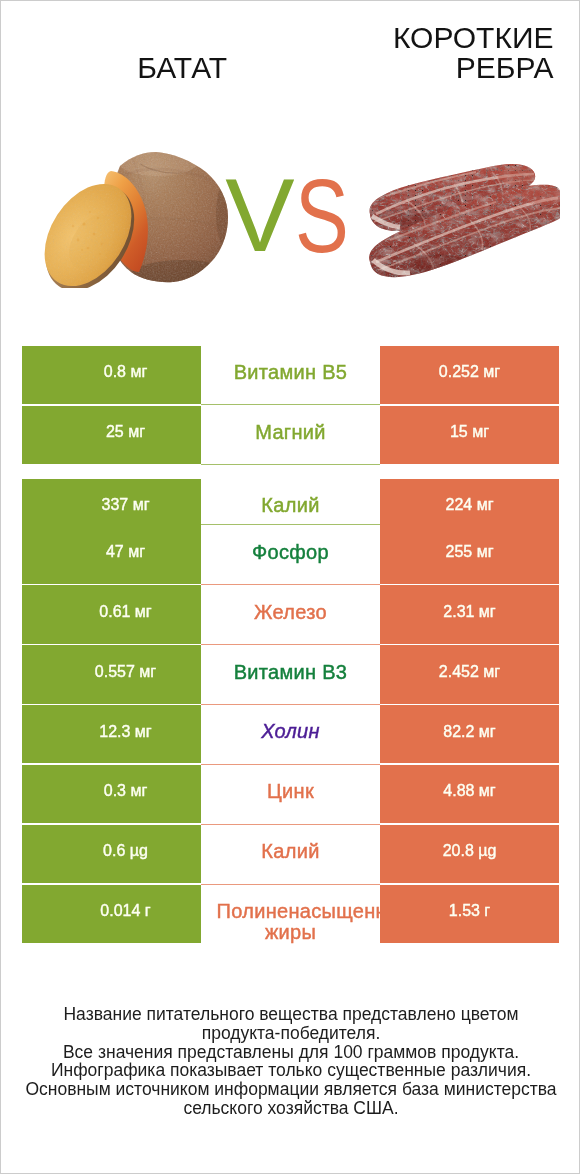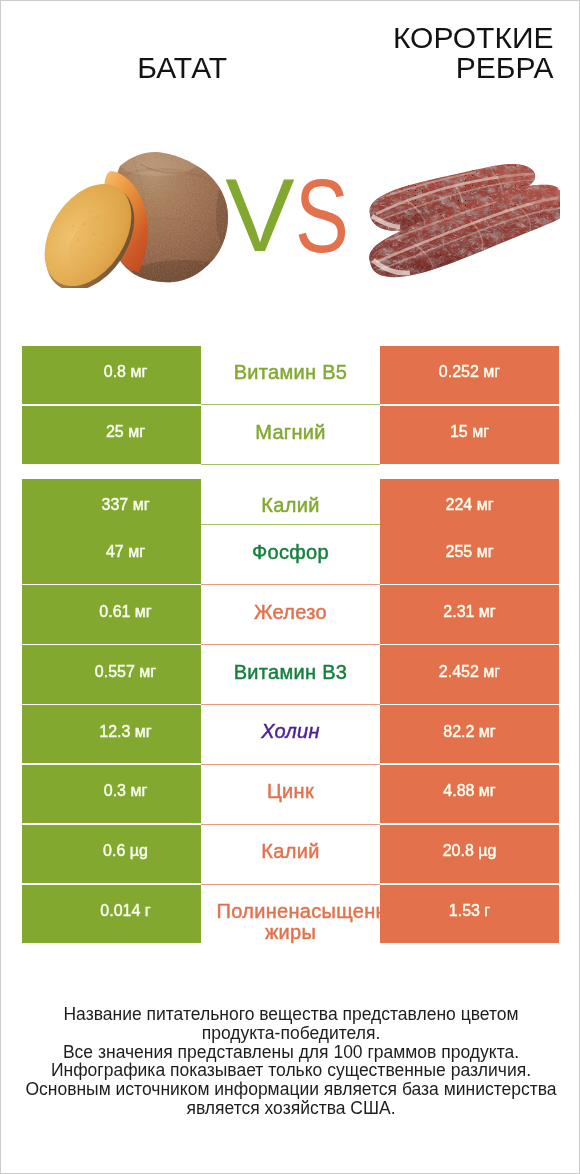--- a/index.html
+++ b/index.html
@@ -398,16 +398,16 @@
         </div>
       </div>
     </div>
 
   <div class="foot" id="foot">
       <div>Название питательного вещества представлено цветом</div>
       <div>продукта-победителя.</div>
       <div>Все значения представлены для 100 граммов продукта.</div>
       <div>Инфографика показывает только существенные различия.</div>
       <div>Основным источником информации является база министерства</div>
-      <div>является хозяйства США.</div>
+      <div>сельского хозяйства США.</div>
     </div>
 
 </div>
 
 </body></html>

